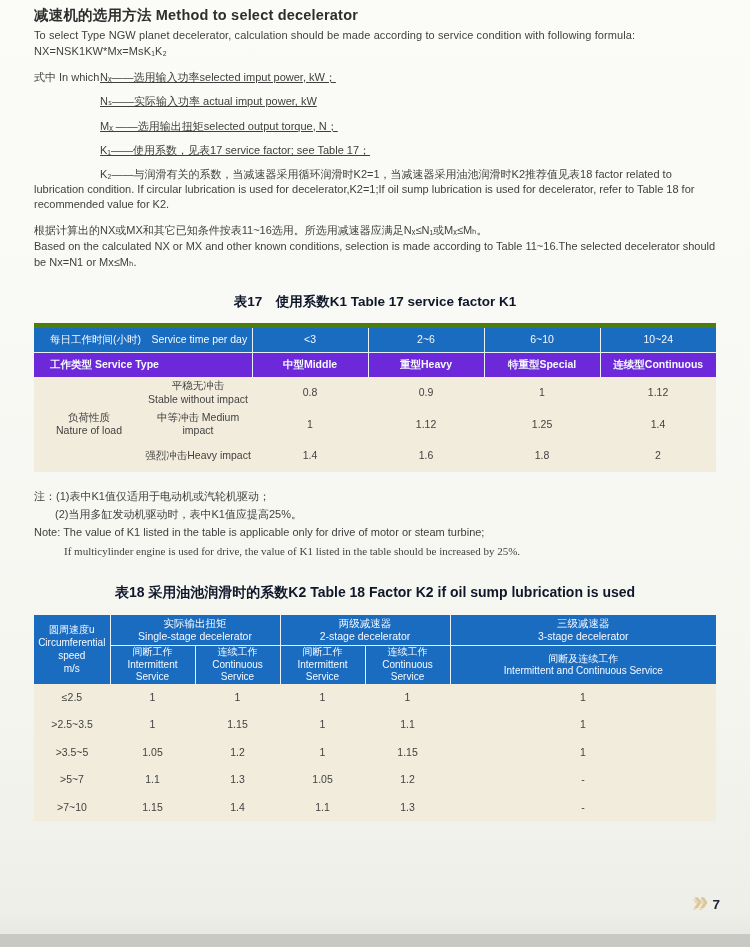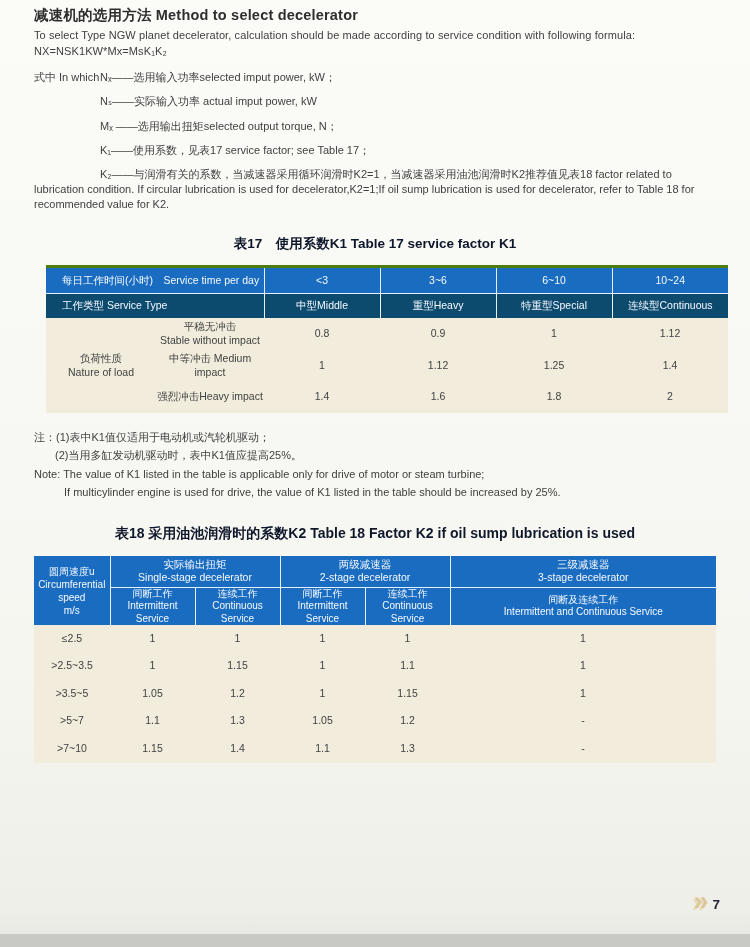--- a/index.html
+++ b/index.html
@@ -13,59 +13,59 @@
   }
   .content { padding: 6px 34px 0 34px; }
 
   .title { font-size: 14.5px; font-weight: bold; color: #2e2e2e; letter-spacing: .2px; }
   .line  { font-size: 11px; line-height: 1.45; color: #3f3f3f; }
   .intro-zh { margin-top: 9px; }
   .intro-en { margin-top: 3px; letter-spacing: .1px; }
 
   .defs { margin-top: 10px; }
   .in-which { float: left; font-size: 11px; width: 66px; }
-  .def-items { margin-left: 66px; }
+  .def-items { margin-left: 66px; text-decoration: underline; }
   .def-items .line { margin-bottom: 8.5px; }
   .k2-def { clear: both; font-size: 11px; line-height: 1.4; text-indent: 66px; margin-top: -1px; }
 
   .selection { margin-top: 10px; font-size: 11px; line-height: 1.45; }
 
   .tbl-title { text-align: center; font-weight: bold; color: #0f172a; }
   .t17-title { font-size: 13.5px; margin: 22px 0 12px 0; }
   .t18-title { font-size: 14px; margin: 24px 0 13px 0; }
 
   table { width: 682px; border-collapse: collapse; table-layout: fixed; }
   td { overflow: hidden; }
   .pre { white-space: pre-line; }
 
   
   .hd { color: #f5f9ff; text-align: center; vertical-align: middle; font-size: 10.5px; line-height: 1.25; }
   .hd-light { background: #1a6cc0; }
-  .hd-dark  { background: #0c4a6e; }
+  .hd-dark  { background: #6d28d9; font-weight: bold; }
   .hd-left { text-align: left; padding-left: 16px; }
   .vsep { border-left: 1px solid #e8f0fa; }
   .hsep { border-bottom: 1px solid #e8f0fa; }
 
   
   .bd { background: #f1ecdc; text-align: center; vertical-align: middle; font-size: 10.5px; color: #424242; line-height: 1.3; }
 
-  .t17 { border-top: 3px solid #4d7c0f; margin-left: 12px; }
+  .t17 { border-top: 5px solid #4d7c0f; }
   .t17 .hd1 td { height: 27px; }
   .t17 .hd2 td { height: 25px; }
   .t17 .brow td { height: 31.5px; }
 
   .t18 .g-row td { height: 31px; }
   .t18 .s-row td { height: 33px; font-size: 10px; }
   .t18 .speed-hd { font-size: 10px; line-height: 1.3; }
   .t18 .brow td { height: 27.5px; }
 
   .notes { margin-top: 17px; }
   .notes .line { margin-bottom: 2.5px; }
   .indent-zh { padding-left: 21px; }
-  .indent-en { padding-left: 30px; }
+  .indent-en { padding-left: 30px; font-family: Liberation Serif, serif; }
 
   .t18-notes { margin-top: 30px; }
 
   .footer { position: absolute; top: 890px; right: 30px; display: flex; align-items: center; }
   .chevron-icon {
     font-size: 27px; font-weight: bold; color: #dcc79b; line-height: 22px;
     text-shadow: -2px 1px 0 #e9dcbd;
     transform: scaleY(1.05);
   }
   .page-num { font-size: 13.5px; font-weight: bold; color: #23233a; margin-left: 4px; margin-top: 6px; }
@@ -85,37 +85,41 @@
     <div class="in-which line">式中 In which</div>
     <div class="def-items">
       <div class="line">Nₓ——选用输入功率selected imput power, kW；</div>
       <div class="line">Nₛ——实际输入功率 actual imput power, kW</div>
       <div class="line">Mₓ ——选用输出扭矩selected output torque, N；</div>
       <div class="line">K₁——使用系数，见表17 service factor; see Table 17；</div>
     </div>
     <div class="k2-def">K₂——与润滑有关的系数，当减速器采用循环润滑时K2=1，当减速器采用油池润滑时K2推荐值见表18  factor related to lubrication condition. If circular lubrication is used for decelerator,K2=1;If oil sump lubrication is used for decelerator, refer to Table 18 for recommended value for K2.</div>
   </div>
 
+  <div class="selection">
+    <div class="line">根据计算出的NX或MX和其它已知条件按表11~16选用。所选用减速器应满足Nₓ≤N₁或Mₓ≤Mₕ。</div>
+    <div class="line">Based on the calculated NX or MX and other known conditions, selection is made according to Table 11~16.The selected decelerator should be Nx=N1 or Mx≤Mₕ.</div>
+  </div>
 
   <div class="tbl-title t17-title">表17　使用系数K1  Table 17 service factor K1</div>
 
   <table class="t17">
     <colgroup>
       <col style="width:110px">
         <col style="width:108px">
       <col style="width:116px">
         <col style="width:116px">
         <col style="width:116px">
         <col style="width:116px">
     </colgroup>
     <tbody>
         <tr class="hd1">
       <td colspan="2" class="hd hd-light hd-left hsep">每日工作时间(小时)　Service time per day</td>
       <td class="hd hd-light vsep hsep">&lt;3</td>
-      <td class="hd hd-light vsep hsep">3~6</td>
+      <td class="hd hd-light vsep hsep">2~6</td>
       <td class="hd hd-light vsep hsep">6~10</td>
       <td class="hd hd-light vsep hsep">10~24</td>
     </tr>
     <tr class="hd2">
       <td colspan="2" class="hd hd-dark hd-left">工作类型 Service Type</td>
       <td class="hd hd-dark vsep">中型Middle</td>
       <td class="hd hd-dark vsep">重型Heavy</td>
       <td class="hd hd-dark vsep">特重型Special</td>
       <td class="hd hd-dark vsep">连续型Continuous</td>
     </tr>

